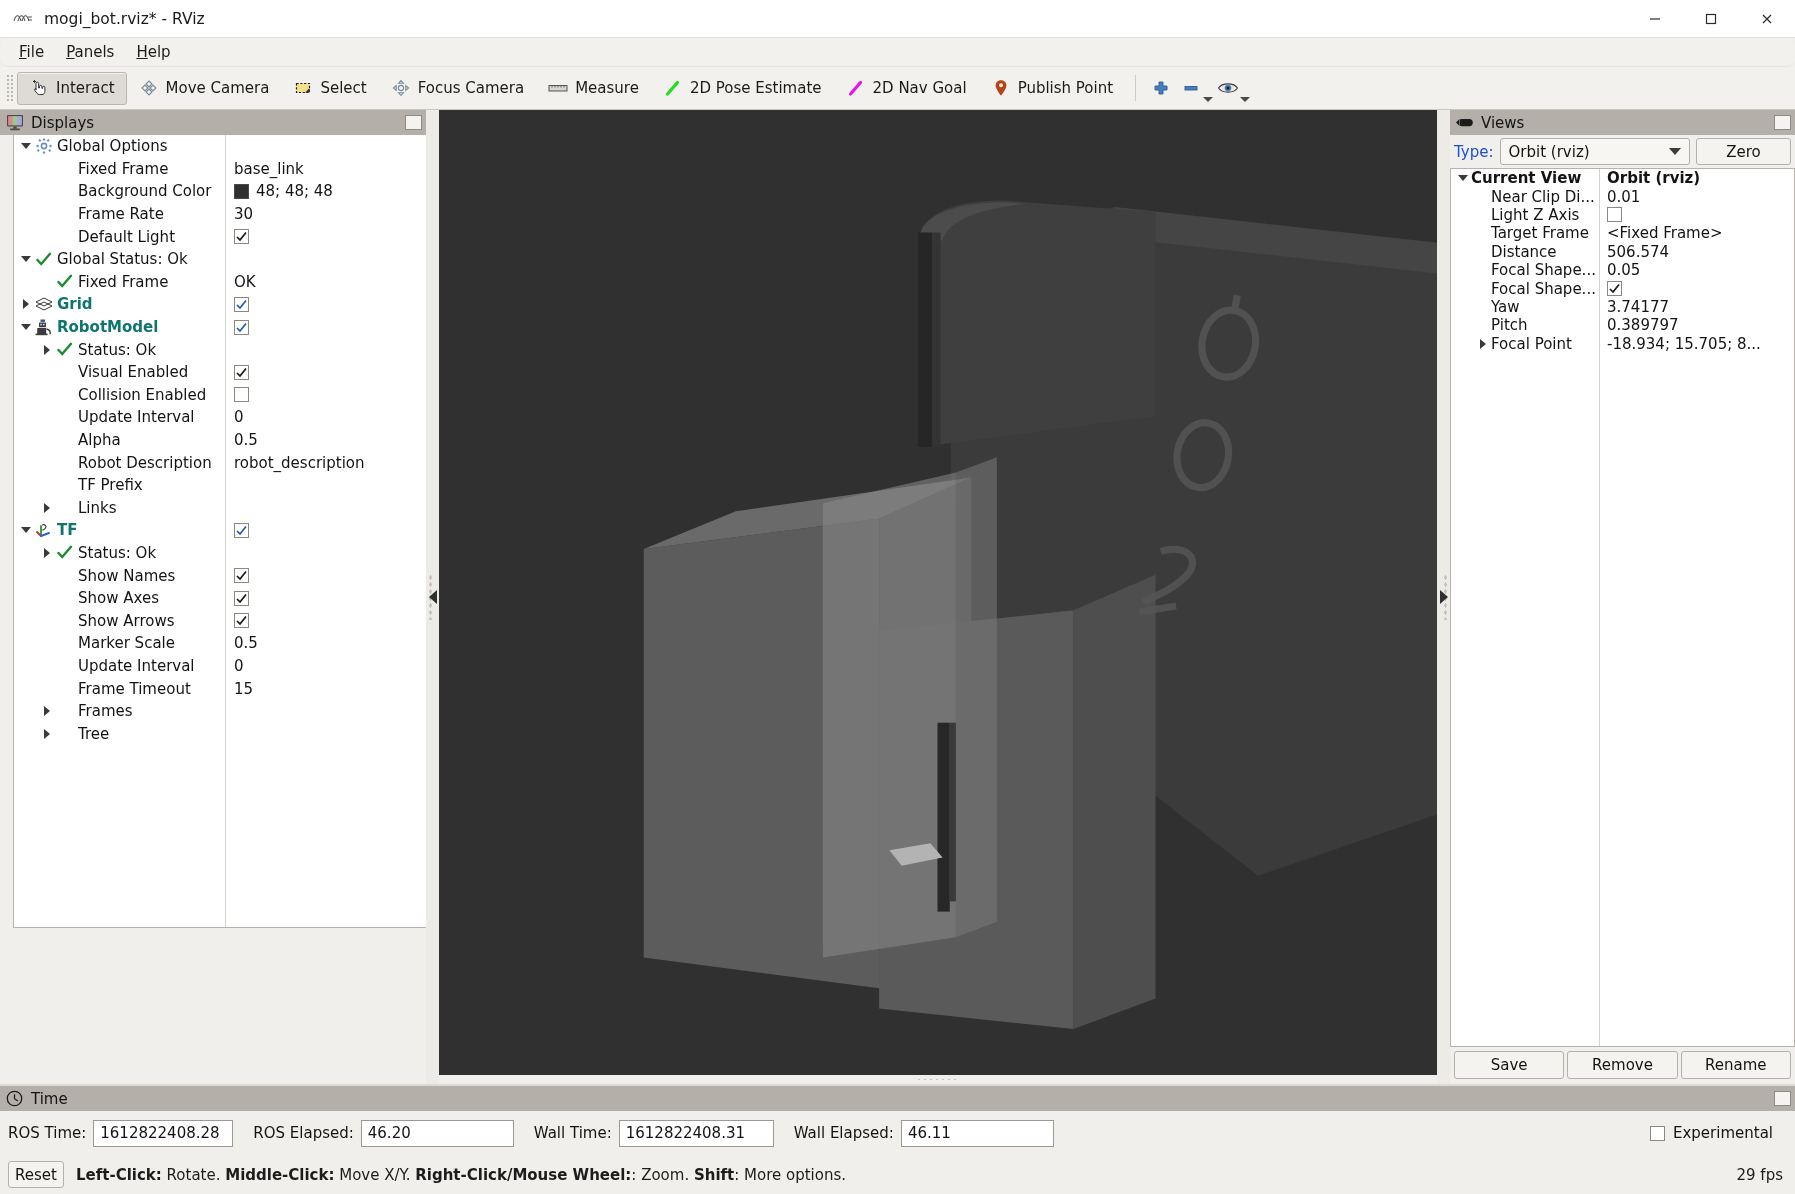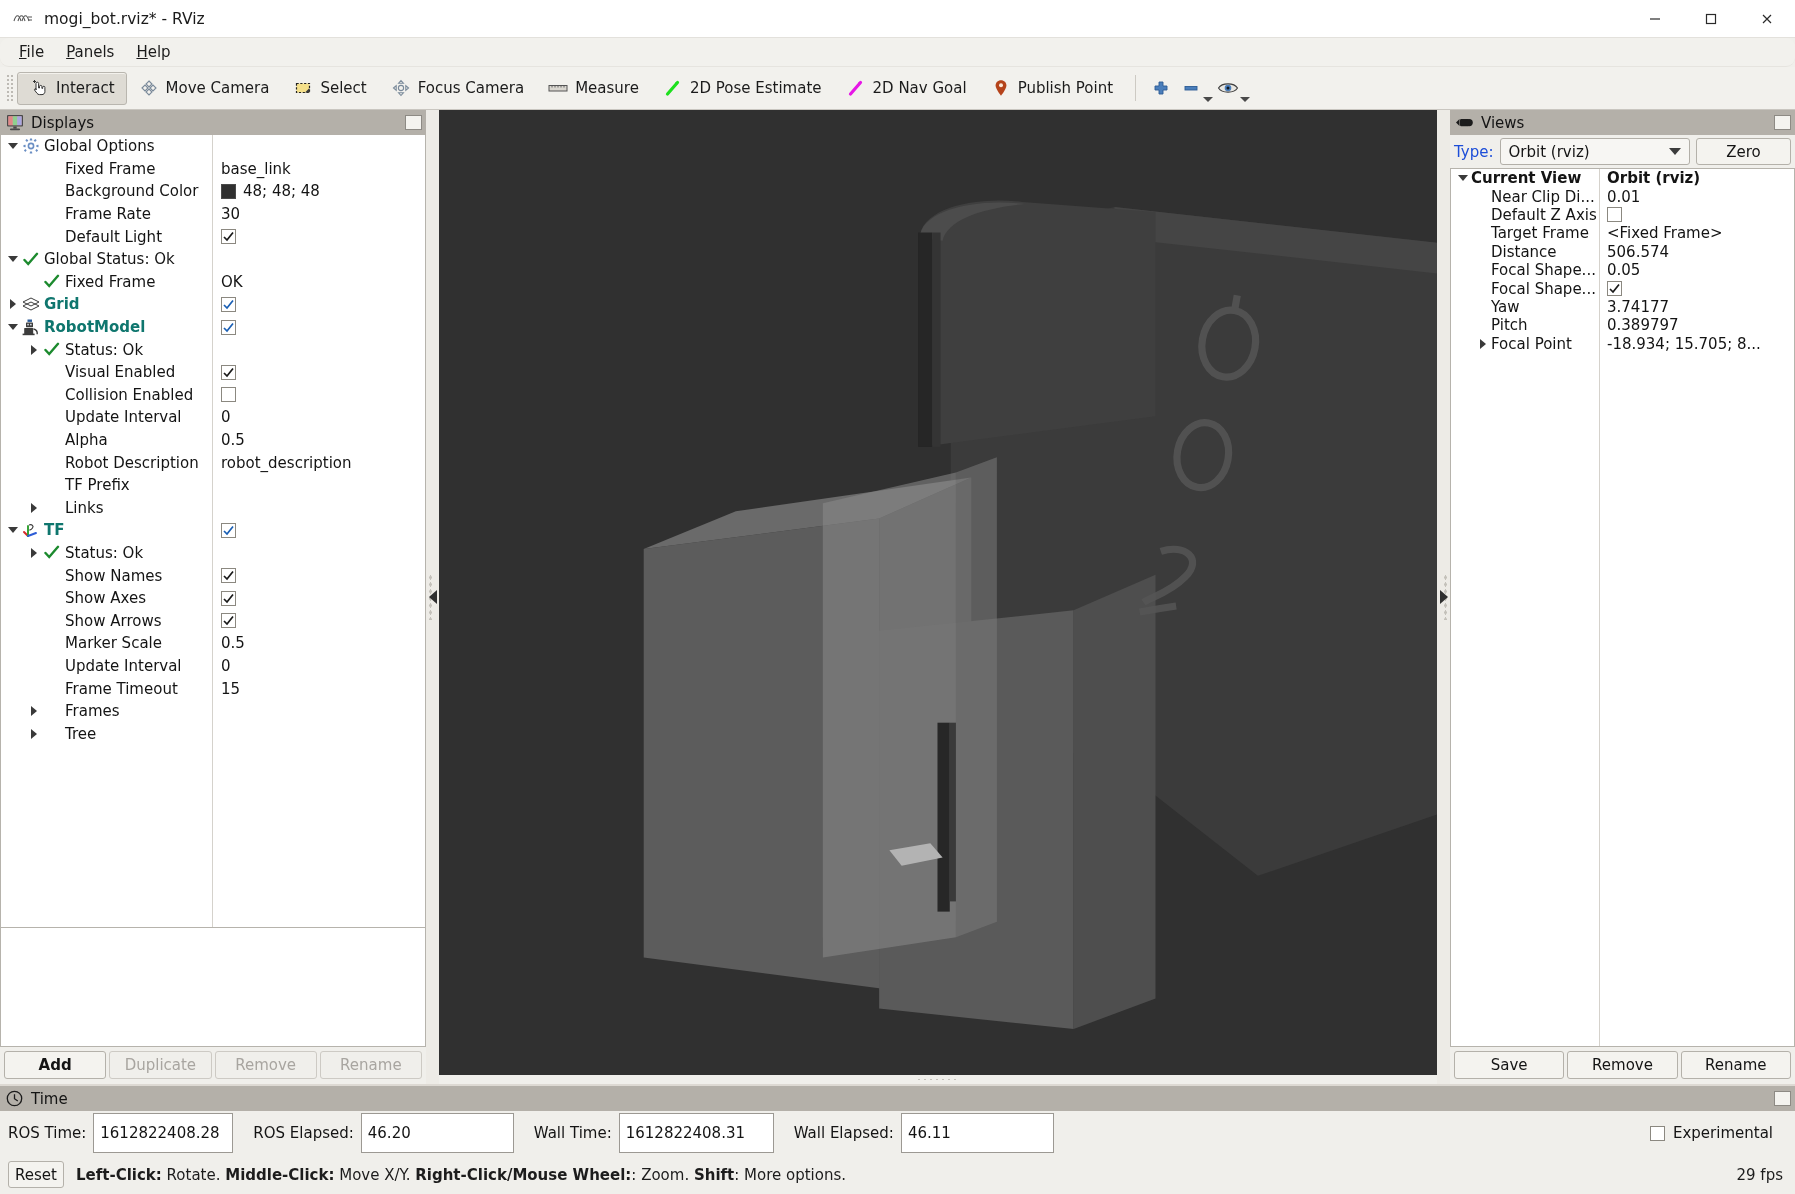--- a/index.html
+++ b/index.html
@@ -60,21 +60,21 @@
                  padding:0 4px 0 5px; flex:0 0 25px; }
   .panel-title .pt-ico { width:19px; height:19px; display:flex;
                          align-items:center; justify-content:center; margin-right:7px;}
   .panel-title .pt-text { font-size:15px; color:#141414; }
   .panel-title .pt-spacer { flex:1 1 auto; }
   .panel-float { width:17px; height:15px; background:#f4f3ef;
                  border:1px solid #8d8a84; }
 
   
   #leftPanel { width:426px; flex:0 0 426px; padding:0; }
-  .tree-wrap { flex:1 1 auto; display:flex; flex-direction:column; min-height:0; }
+  .tree-wrap { flex:1 1 auto; display:flex; min-height:0;padding-left:13px; }
   .tree { background:#ffffff; border:1px solid #b6b3ac; border-top:none;
           height:793px; flex:0 0 793px; position:relative; overflow:hidden; }
   .tree::before { content:""; position:absolute; left:211px; top:0; bottom:0;
                   width:1px; background:#d5d2cc; }
   .row { height:22.6px; display:flex; align-items:center; position:relative; }
   .rc-left { width:211px; flex:0 0 211px; display:flex; align-items:center;
              height:100%; overflow:hidden; }
   .rc-right { flex:1 1 auto; display:flex; align-items:center; padding-left:9px;
               height:100%; overflow:hidden; }
   .twisty { width:16px; height:100%; display:flex; align-items:center;
@@ -156,21 +156,21 @@
   .vc-right { flex:1 1 auto; padding-left:8px; display:flex; align-items:center;
               height:100%; overflow:hidden; }
   .vlbl { font-size:15px; color:#141414; white-space:nowrap; }
   .vlbl.bold { font-weight:bold; }
 
   
   .timepanel { flex:0 0 auto; background:#f0efeb; }
   .time-fields { height:44px; display:flex; align-items:center; padding:0 8px;
                  gap:0; }
   .tf-lbl { font-size:15px; color:#141414; margin-right:7px; white-space:nowrap; }
-  .tf-input { height:40px; background:#ffffff; border:1px solid #9c9993;
+  .tf-input { height:27px; background:#ffffff; border:1px solid #9c9993;
               font-size:15px; color:#141414; padding:0 6px;
               font-family:"DejaVu Sans", sans-serif; display:flex;
               align-items:center; }
   .tf-gap { width:20px; flex:0 0 20px; }
   .tf-spacer { flex:1 1 auto; }
   .exp-wrap { display:flex; align-items:center; gap:8px; margin-right:14px; }
 
   .statusbar { height:39px; display:flex; align-items:center; padding:0 12px 0 8px;
                background:#f0efeb; gap:12px; }
   .reset-btn { width:56px; height:27px; background:#f4f3ef;
@@ -827,21 +827,21 @@
               <span class="twisty"></span>
               <span class="vlbl ">Near Clip Di...</span>
             </span>
             <span class="vc-right">
               <span class="vlbl ">0.01</span>
             </span>
           </div>
           <div class="vrow">
             <span class="vc-left" style="padding-left:24px">
               <span class="twisty"></span>
-              <span class="vlbl ">Default Z Axis</span>
+              <span class="vlbl ">Light Z Axis</span>
             </span>
             <span class="vc-right">
               <span class="cbx"></span>
             </span>
           </div>
           <div class="vrow">
             <span class="vc-left" style="padding-left:24px">
               <span class="twisty"></span>
               <span class="vlbl ">Target Frame</span>
             </span>

